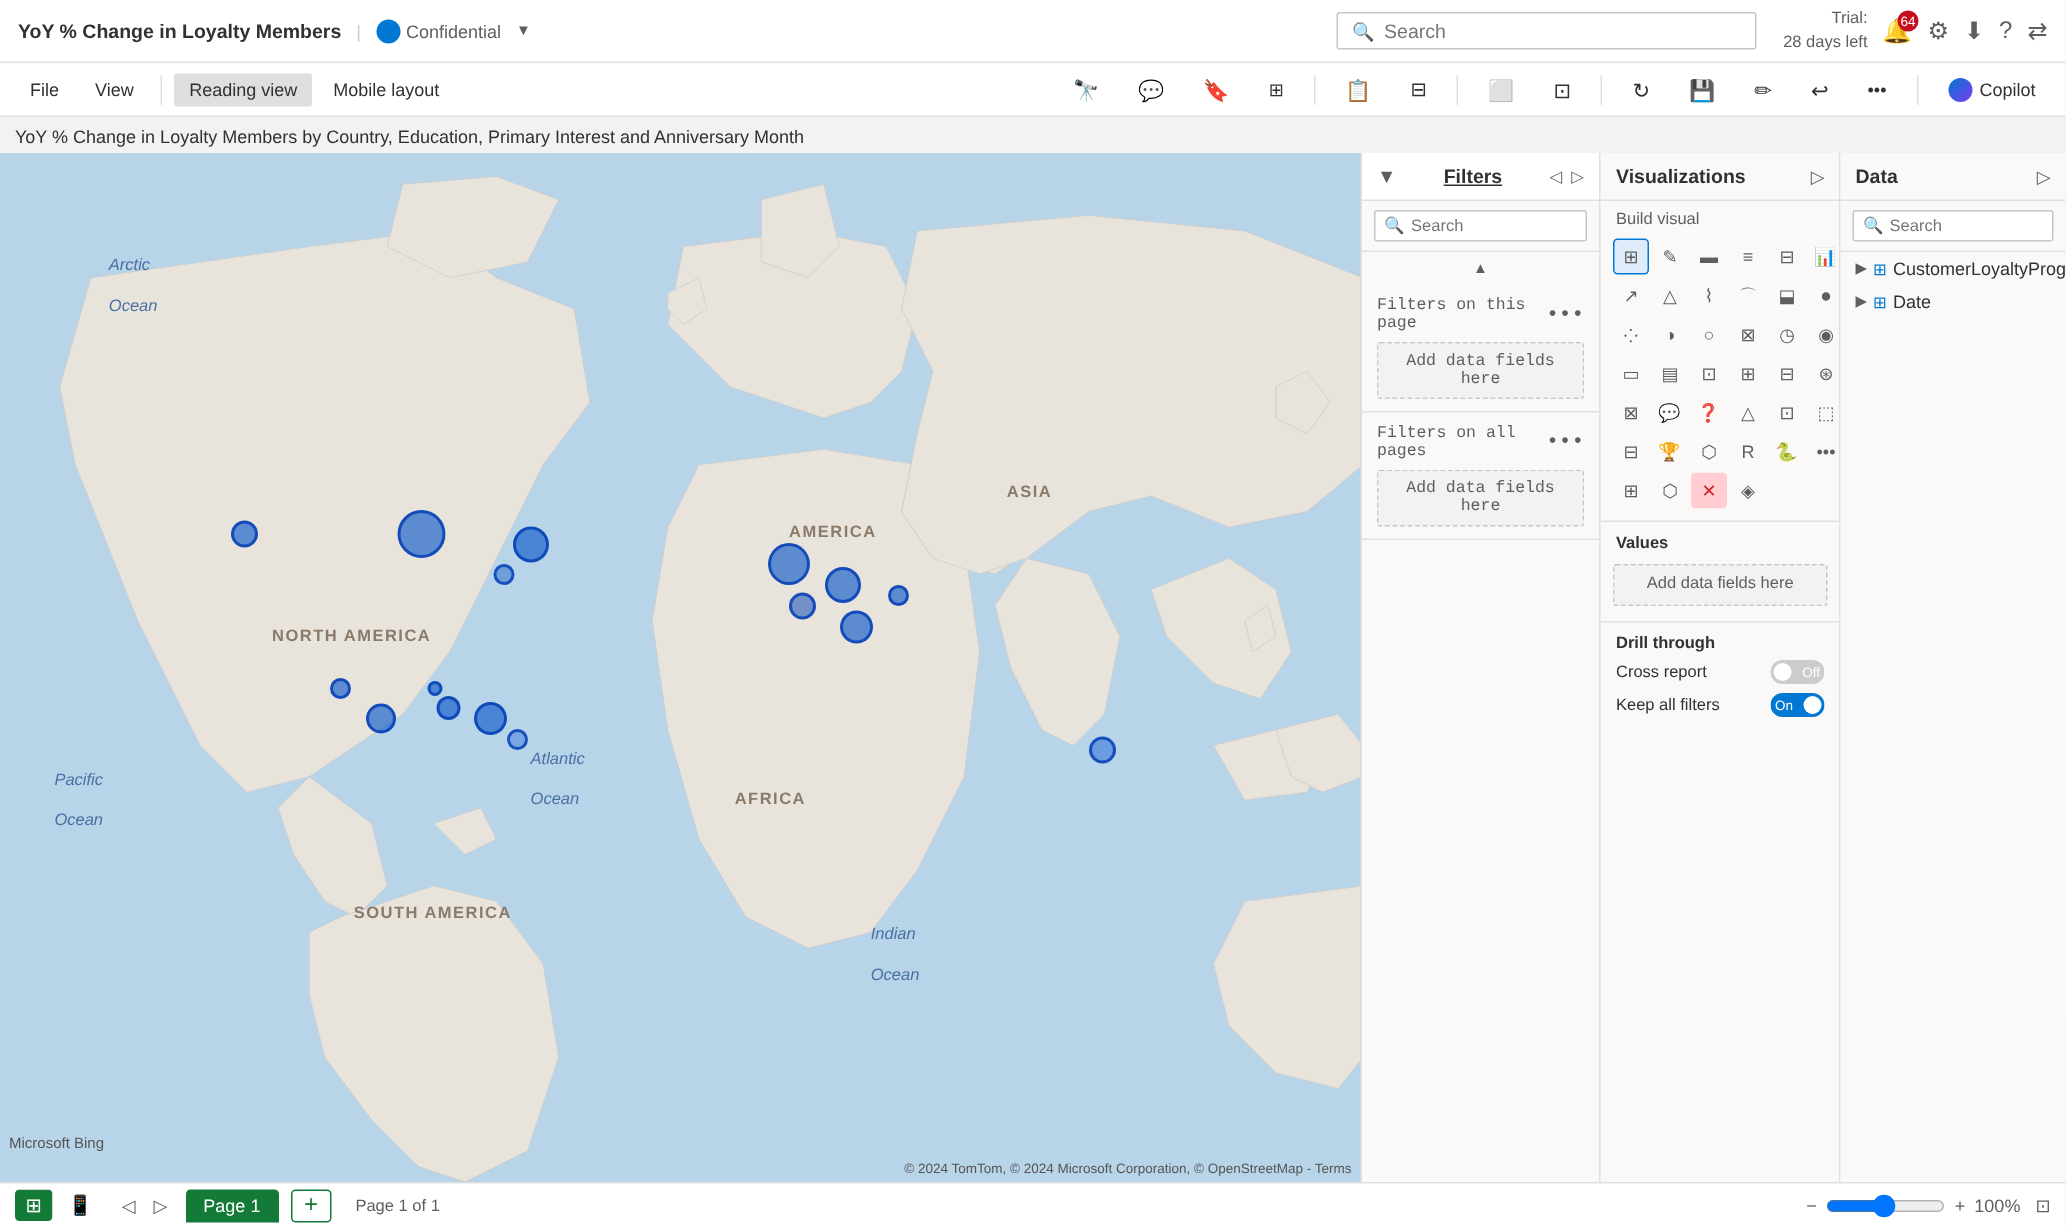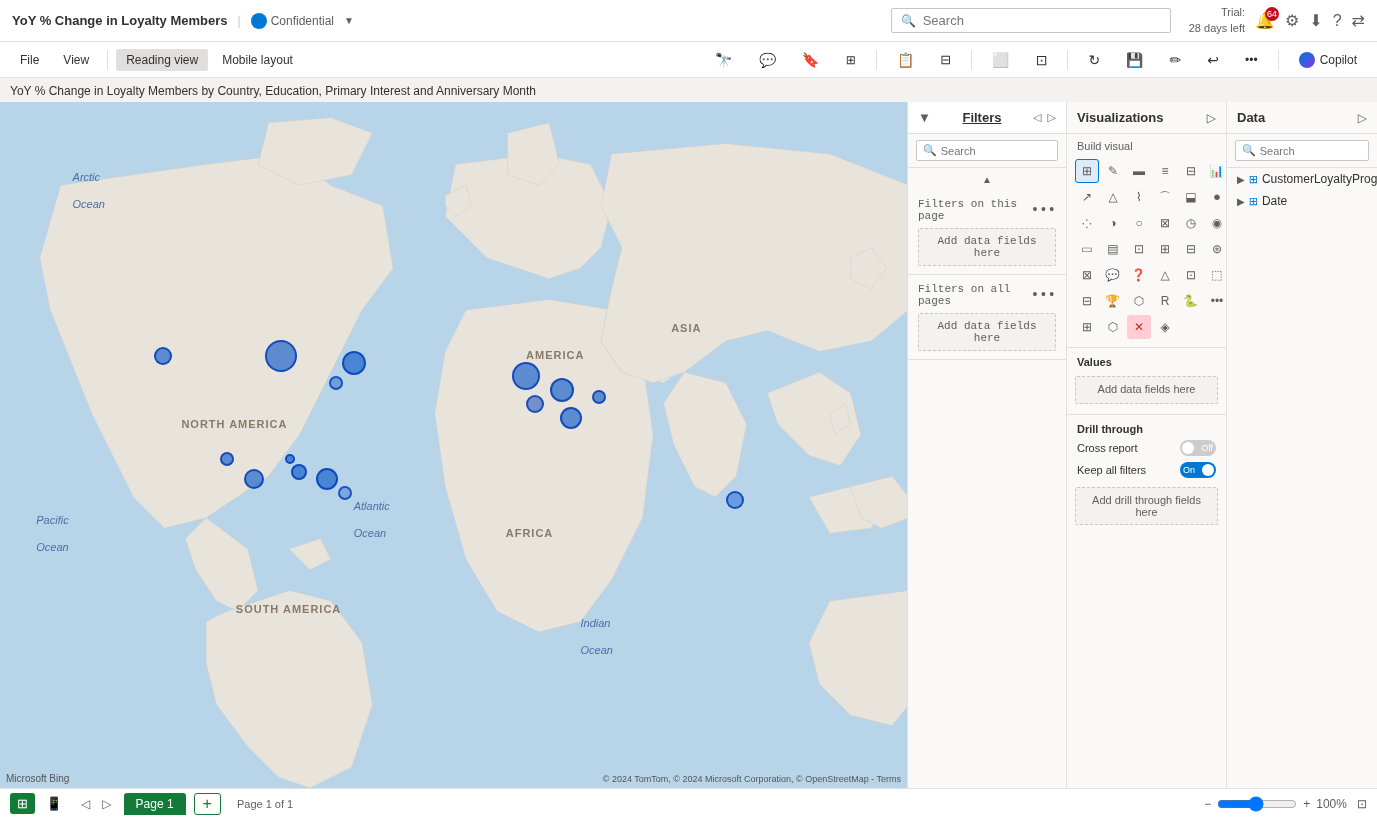--- a/index.html
+++ b/index.html
@@ -53,21 +53,21 @@
     .bubble {
       position: absolute; border-radius: 50%; background: rgba(0, 80, 200, 0.6);
       border: 2px solid rgba(0, 60, 180, 0.8); transform: translate(-50%, -50%);
     }
 
     
     #map-copyright {
       position: absolute; bottom: 4px; right: 6px; font-size: 9px; color: #555;
     }
     #bing-logo {
-      position: absolute; bottom: 4px; left: 6px; font-size: 10px; color: #555;
+      position: absolute; bottom: 20px; left: 6px; font-size: 10px; color: #555;
     }
 
     
     #filters-panel {
       width: 160px; background: #faf9f8; border-left: 1px solid #e0e0e0;
       border-right: 1px solid #e0e0e0; display: flex; flex-direction: column;
     }
     #filters-header {
       display: flex; align-items: center; justify-content: space-between;
       padding: 8px 10px; border-bottom: 1px solid #e0e0e0; background: #fff;
@@ -328,21 +328,21 @@
     <div class="ocean-label" style="top:64%;left:4%;">Ocean</div>
     <div class="ocean-label" style="top:58%;left:39%;">Atlantic</div>
     <div class="ocean-label" style="top:62%;left:39%;">Ocean</div>
     <div class="ocean-label" style="top:75%;left:64%;">Indian</div>
     <div class="ocean-label" style="top:79%;left:64%;">Ocean</div>
 
     <div style="position:absolute;top:46%;left:20%;font-size:11px;font-weight:600;color:#8a7a6a;letter-spacing:1px;">NORTH AMERICA</div>
     <div style="position:absolute;top:73%;left:26%;font-size:11px;font-weight:600;color:#8a7a6a;letter-spacing:1px;">SOUTH AMERICA</div>
     <div style="position:absolute;top:36%;left:58%;font-size:11px;font-weight:600;color:#8a7a6a;letter-spacing:1px;">AMERICA</div>
     <div style="position:absolute;top:32%;left:74%;font-size:11px;font-weight:600;color:#8a7a6a;letter-spacing:1px;">ASIA</div>
-    <div style="position:absolute;top:62%;left:54%;font-size:11px;font-weight:600;color:#8a7a6a;letter-spacing:1px;margin-left:16px;">AFRICA</div>
+    <div style="position:absolute;top:62%;left:54%;font-size:11px;font-weight:600;color:#8a7a6a;letter-spacing:1px;">AFRICA</div>
 
     <div class="bubble" style="left:18%;top:37%;width:18px;height:18px;"></div>
     <div class="bubble" style="left:31%;top:37%;width:32px;height:32px;"></div>
     <div class="bubble" style="left:39%;top:38%;width:24px;height:24px;"></div>
     <div class="bubble" style="left:37%;top:41%;width:14px;height:14px;background:rgba(0,80,200,0.4);"></div>
     <div class="bubble" style="left:25%;top:52%;width:14px;height:14px;"></div>
     <div class="bubble" style="left:28%;top:55%;width:20px;height:20px;"></div>
     <div class="bubble" style="left:33%;top:54%;width:16px;height:16px;"></div>
     <div class="bubble" style="left:36%;top:55%;width:22px;height:22px;"></div>
     <div class="bubble" style="left:38%;top:57%;width:14px;height:14px;background:rgba(30,100,220,0.4);"></div>
@@ -471,21 +471,20 @@
       </div>
     </div>
 
     <div class="drill-toggle-row">
       <span class="drill-toggle-label">Keep all filters</span>
       <div class="toggle-on">
         <span class="toggle-label">On</span>
       </div>
     </div>
 
-    <div class="viz-field-area" style="margin:6px 8px;">Add drill through fields here</div>
   </div>
 
   <div id="data-panel">
     <div id="data-header">
       <span style="font-size:13px;font-weight:600;color:#323130;">Data</span>
       <span class="expand">▷</span>
     </div>
     <div id="data-search">
       <div class="search-box">
         <span style="color:#605e5c;font-size:11px;">🔍</span>

